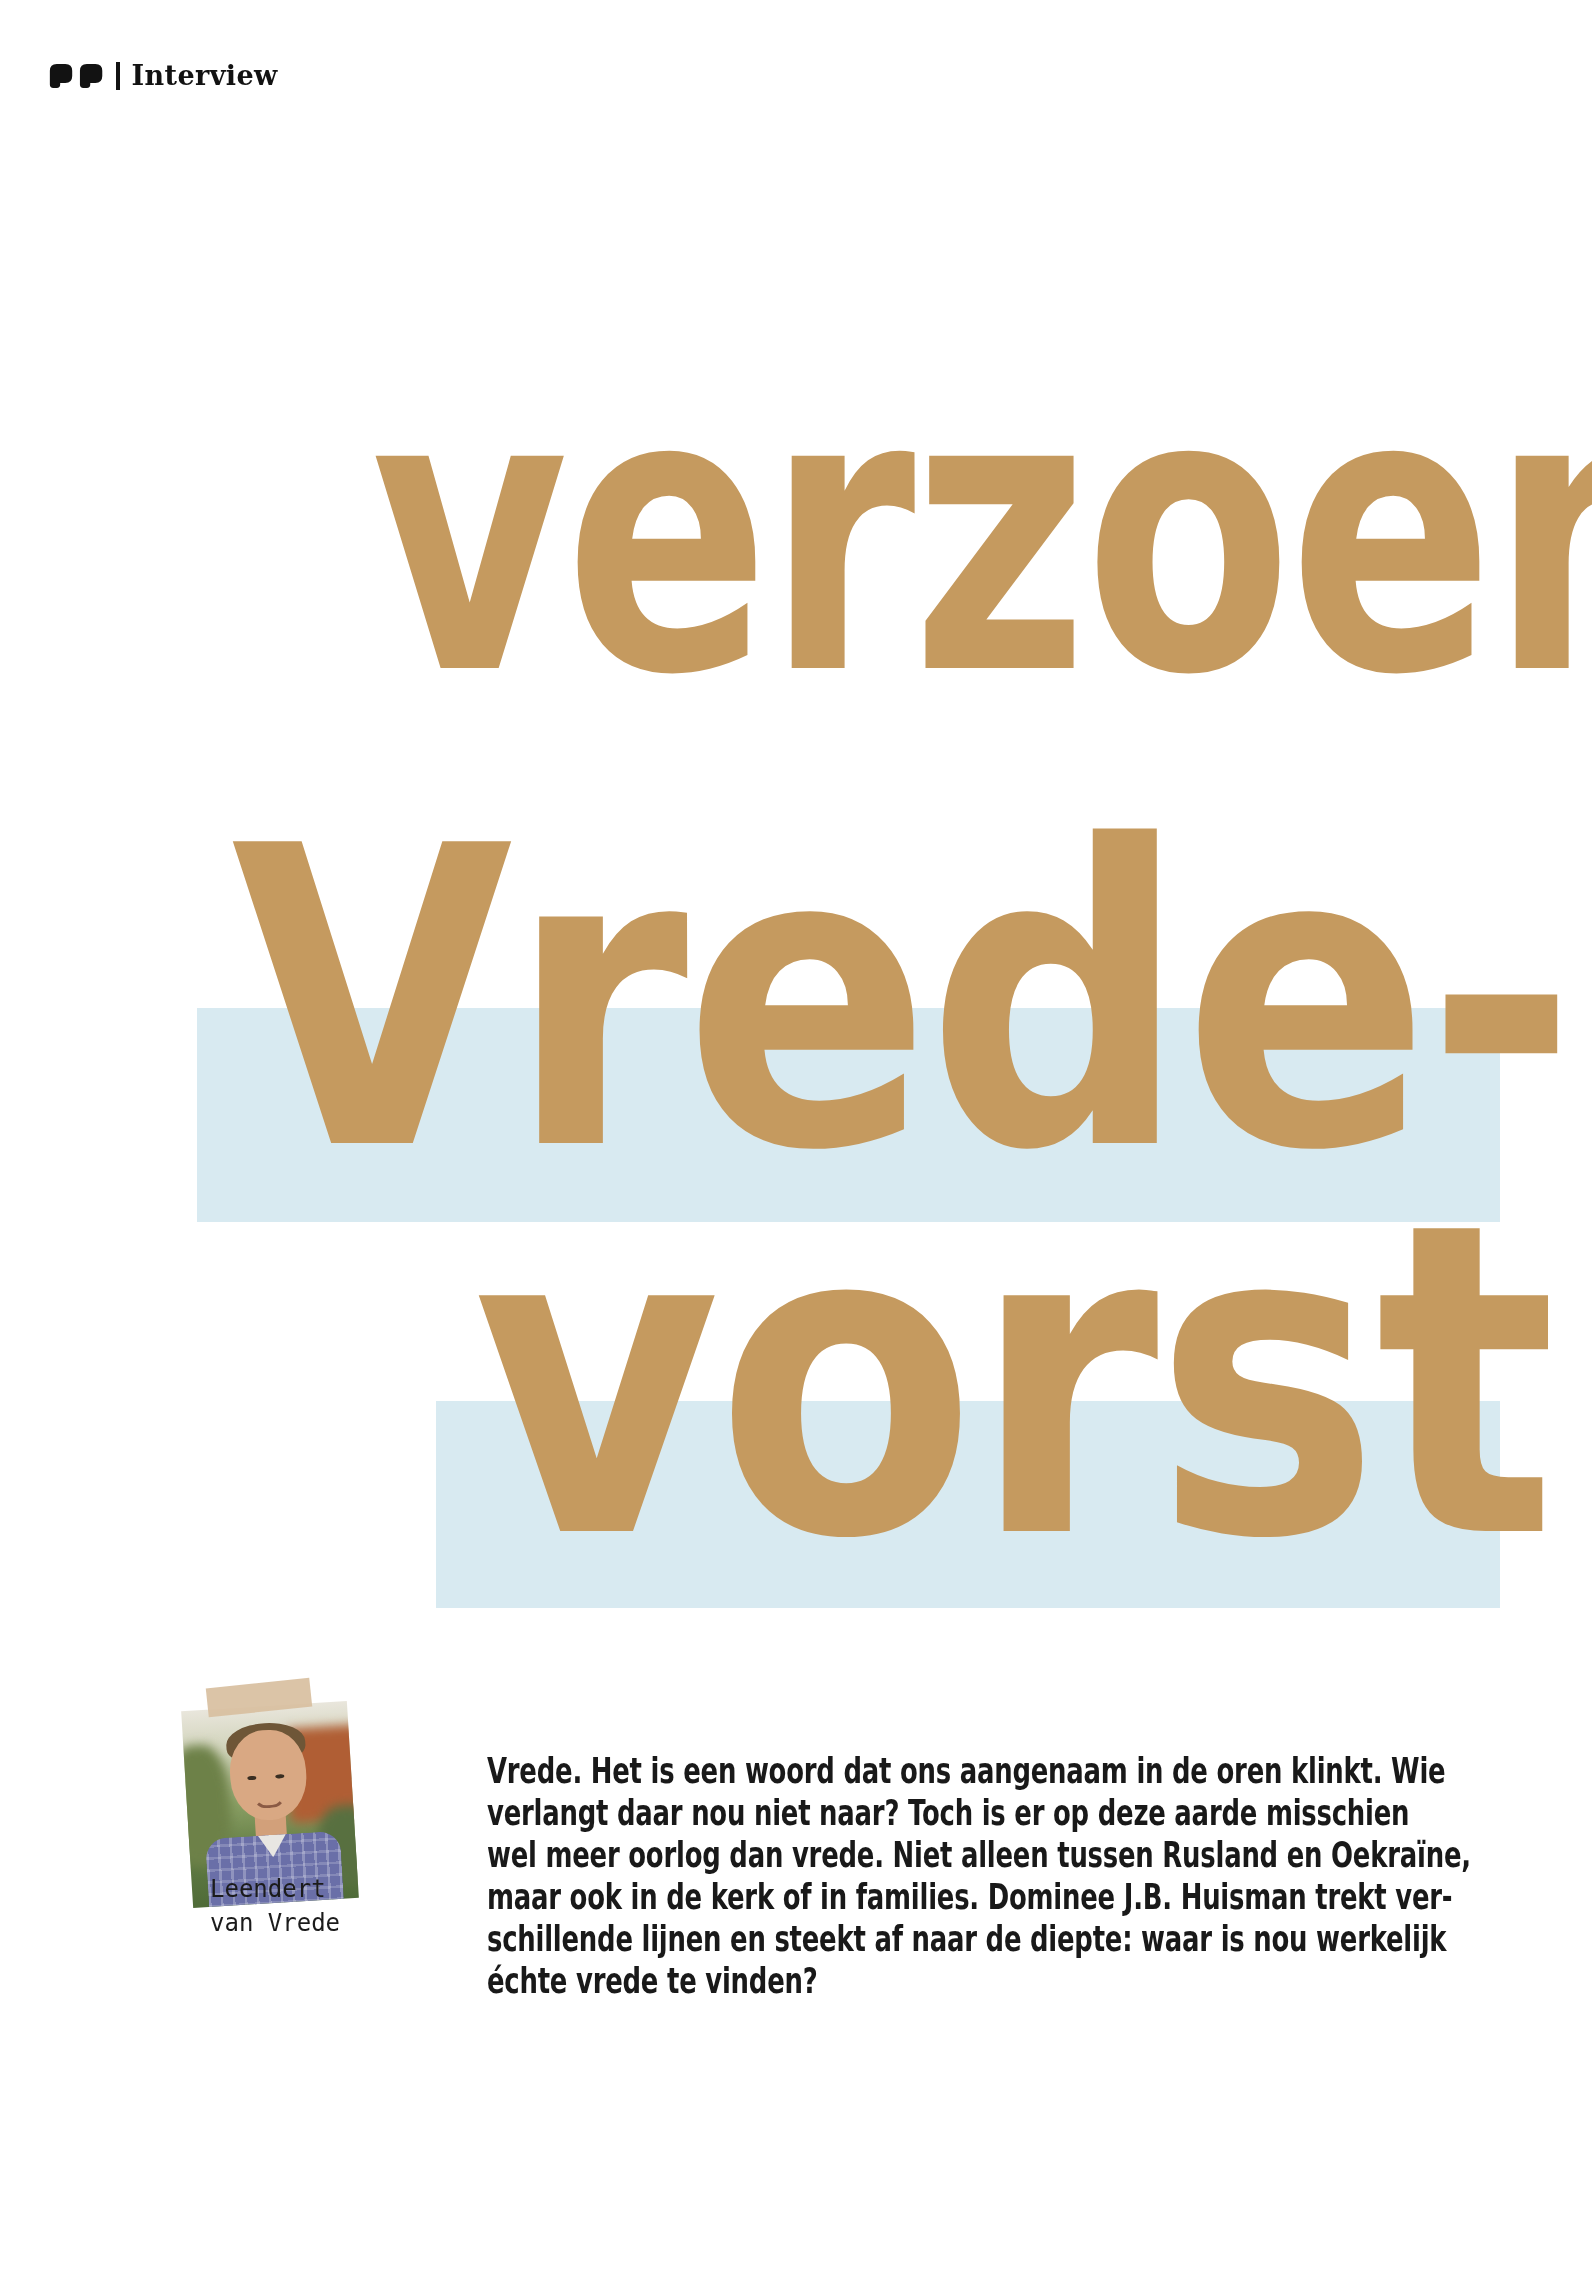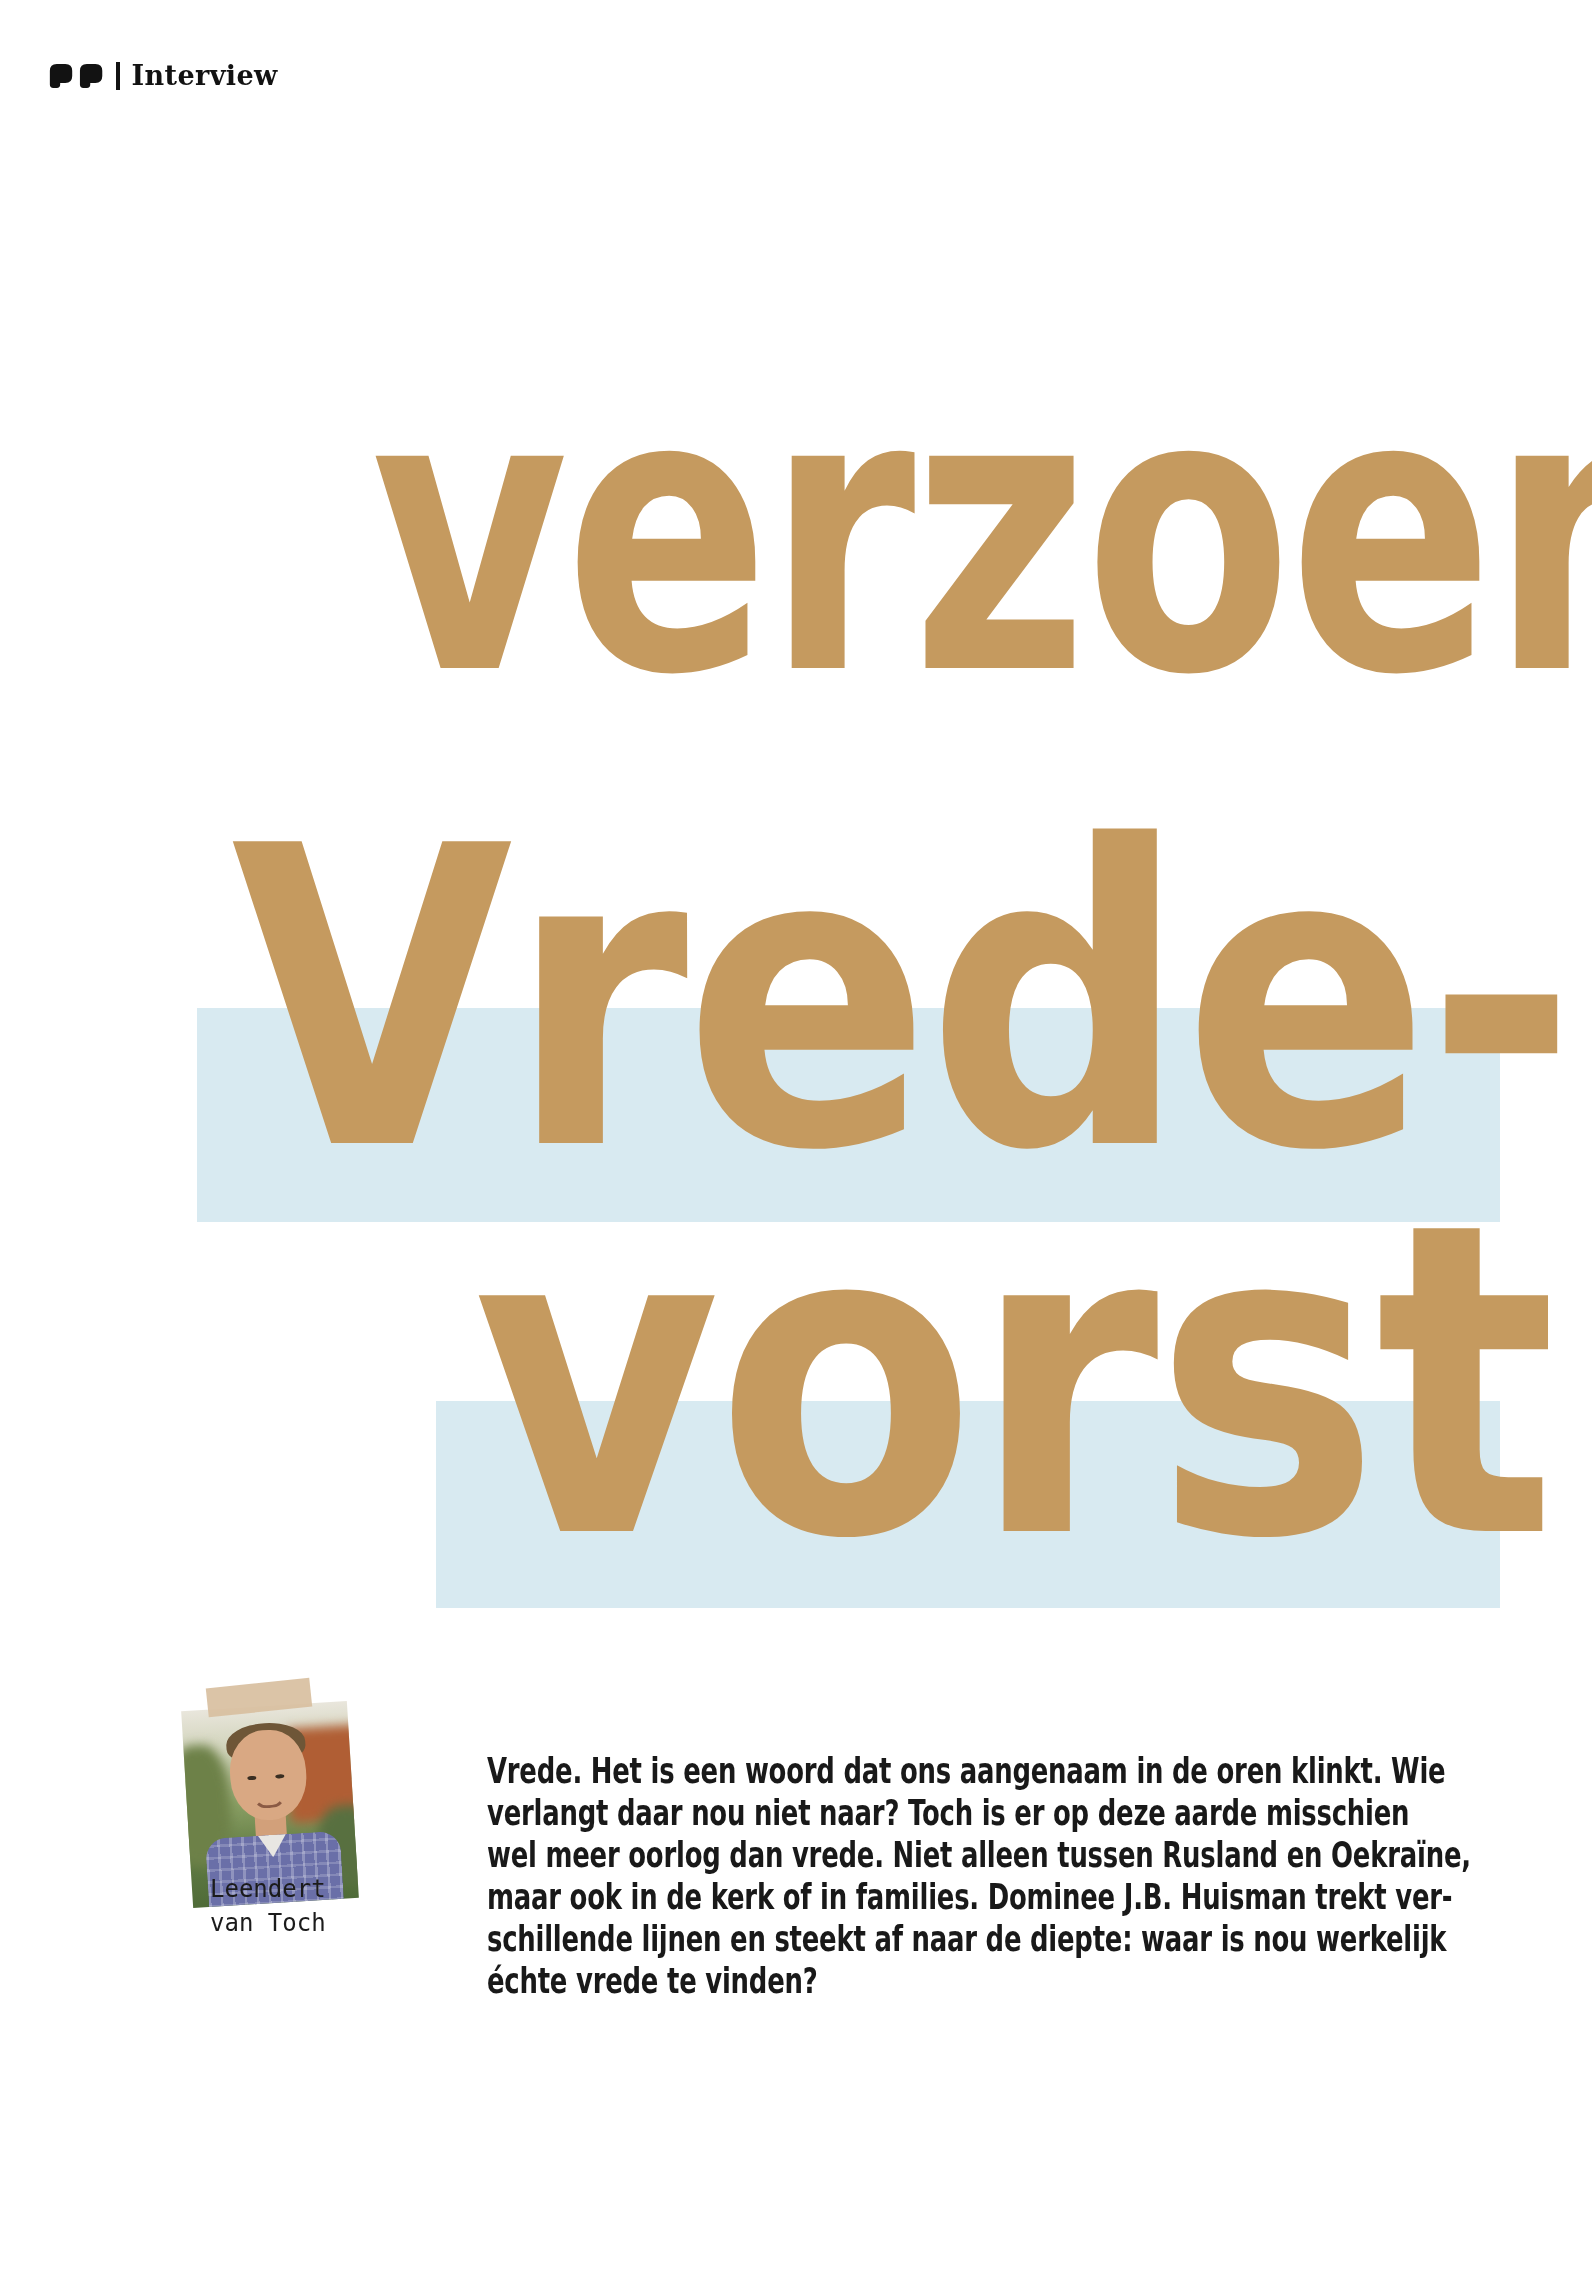--- a/index.html
+++ b/index.html
@@ -156,21 +156,21 @@
     <div class="author-eye eye-l"></div>
     <div class="author-eye eye-r"></div>
     <div class="author-smile"></div>
     <div class="author-shirt"></div>
     <div class="shirt-collar"></div>
   </div>
   <div class="tape"></div>
 
   <div class="caption">
     <span>Leendert</span>
-    <span>van Toch</span>
+    <span>van Vrede</span>
   </div>
 
   <div class="intro">
     <span class="line">Vrede. Het is een woord dat ons aangenaam in de oren klinkt. Wie</span>
     <span class="line">verlangt daar nou niet naar? Toch is er op deze aarde misschien</span>
     <span class="line">wel meer oorlog dan vrede. Niet alleen tussen Rusland en Oekraïne,</span>
     <span class="line">maar ook in de kerk of in families. Dominee J.B. Huisman trekt ver-</span>
     <span class="line">schillende lijnen en steekt af naar de diepte: waar is nou werkelijk</span>
     <span class="line">échte vrede te vinden?</span>
   </div>

